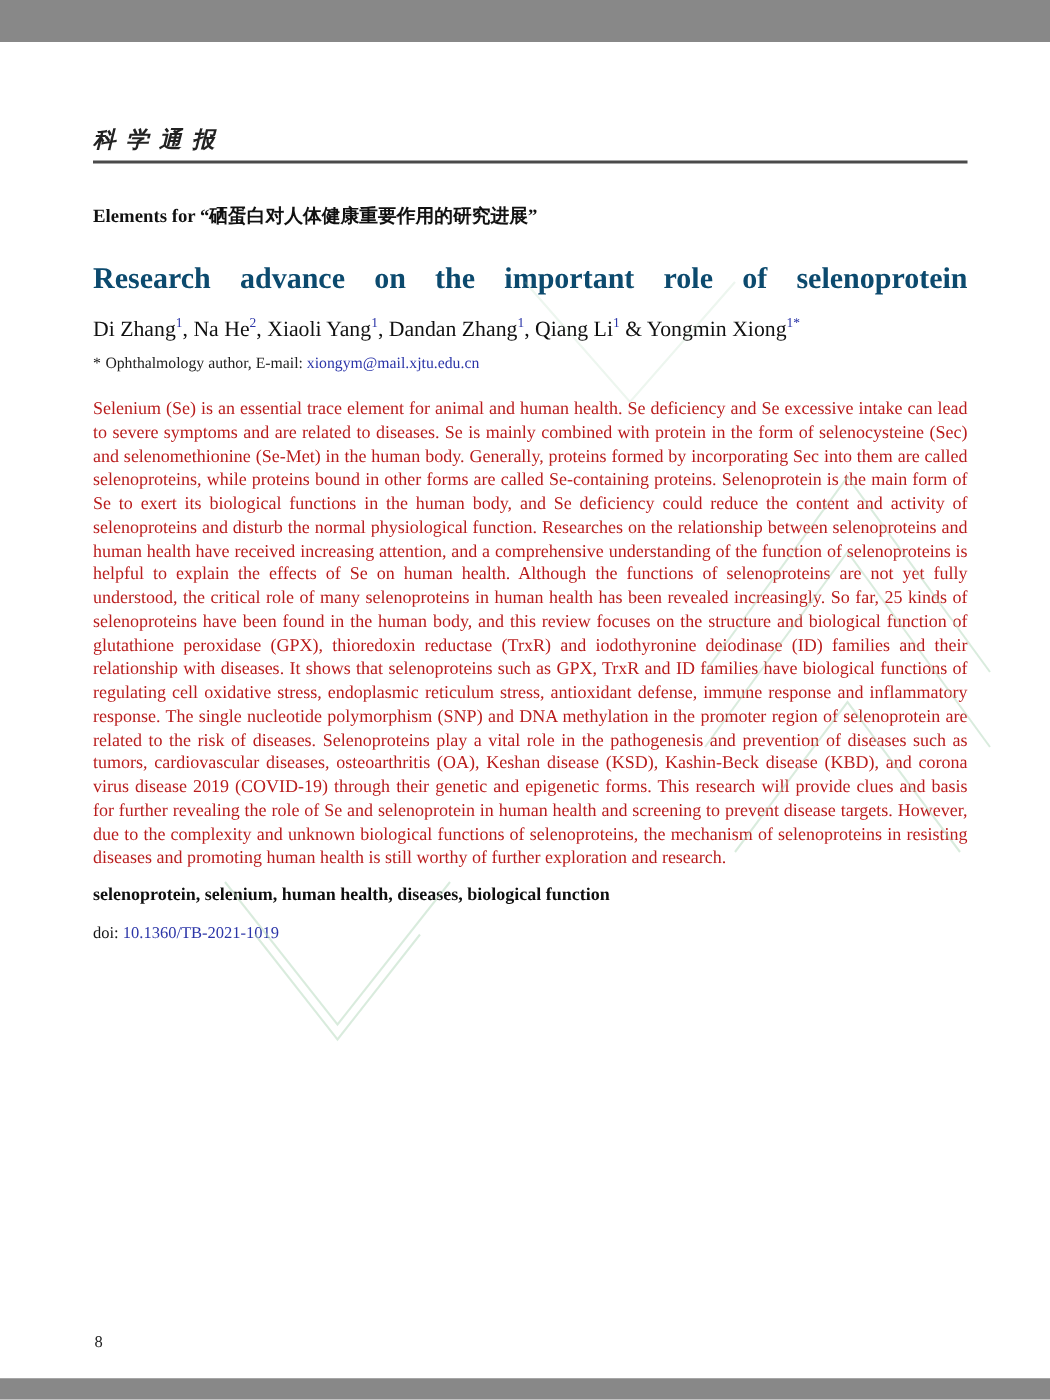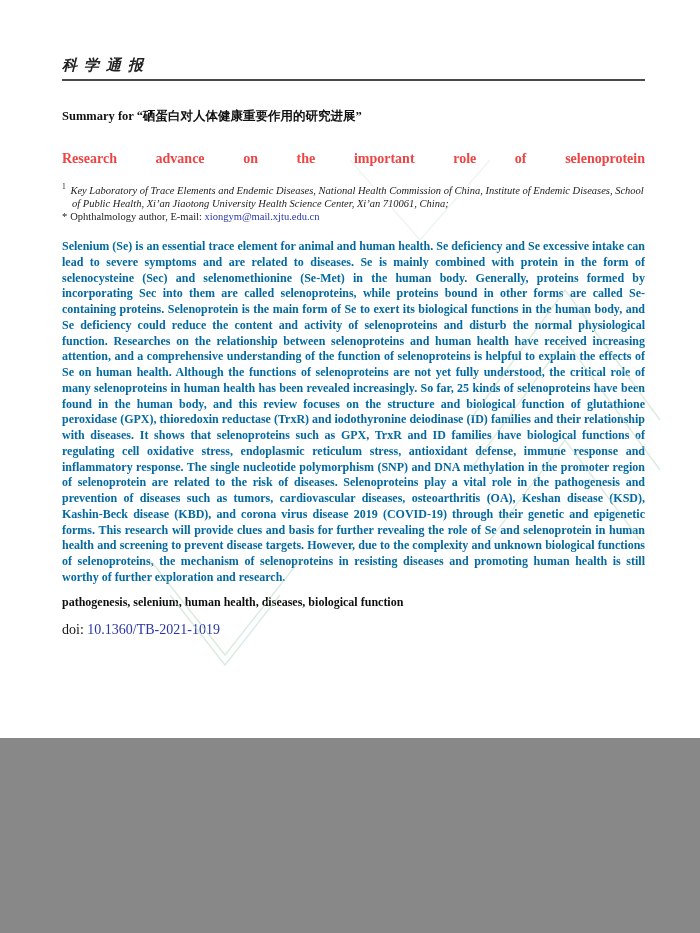--- a/index.html
+++ b/index.html
@@ -6,68 +6,69 @@
     --link-blue:#2b35a8;
     --text:#151515;
     --rule:#4a4a4a;
     --watermark-green:#b5d9bd;
   }
   *{margin:0;padding:0;box-sizing:border-box;}
   html,body{background:#888;}
   body{display:flex;justify-content:center;}
   .page{
     position:relative;
-    width:700px;height:738px;
+    width:700px;height:891px;
     background:#ffffff;
     color:var(--text);
     font-family:"Liberation Serif","DejaVu Serif",serif;
     padding:56px 55px 0 62px;
     overflow:hidden;
+    margin-top:28px;
   }
   
   .logo{
     font-family:"DejaVu Serif","Liberation Serif",serif;
     font-style:italic;font-weight:bold;
     font-size:15px;letter-spacing:7px;color:#222;
     height:20px;
   }
   .rule{border-bottom:2px solid var(--rule);margin-top:3px;}
   
   .summary{
     margin-top:27px;
     font-weight:bold;font-size:12.5px;color:#111;
   }
   
   .title{
     margin-top:19px;
-    font-size:14px;font-weight:bold;line-height:29px;color:#ef4444;
+    font-size:20px;font-weight:bold;line-height:29px;color:#0c4a6e;
     width:100%;
   }
   .title .l1{display:block;text-align:justify;text-align-last:justify;}
   .title .l2{display:block;}
   
   .authors{margin-top:9px;font-size:14.5px;color:#111;}
   .authors sup{font-size:9px;color:var(--link-blue);}
   
   .affils{margin-top:7px;font-size:10.5px;line-height:13.2px;color:#222;}
   .affil{font-style:italic;padding-left:10px;text-indent:-10px;}
   .affil sup{font-style:normal;font-size:7.5px;margin-right:2px;}
   .corresp{font-style:normal;padding-left:10px;text-indent:-10px;}
   .corresp .star{margin-right:3px;}
   a.email,a.doi-link{color:var(--link-blue);text-decoration:none;text-align:center;}
   
   .abstract{
     margin-top:16px;
     font-size:12px;line-height:15.75px;
-    text-align:justify;color:#0369a1;font-weight:bold;
+    text-align:justify;color:#b91c1c;
   }
   
   .keywords{margin-top:9px;font-size:12px;font-weight:bold;color:#0f0f0f;}
   
-  .doi{margin-top:12px;font-size:14px;}
+  .doi{margin-top:12px;font-size:11px;}
   
   .pagenum{position:absolute;left:63px;top:861px;font-size:11px;color:#222;}
   
   .watermark{
     position:absolute;left:0;top:0;width:700px;height:933px;
     pointer-events:none;opacity:.5;
   }
 </style>
 </head>
 <body>
@@ -83,34 +84,34 @@
       <polyline points="170,595 225,665 280,595"></polyline>
       <polyline points="350,160 420,240 490,160" opacity="0.5"></polyline>
     </g>
   </svg>
 
   <header>
     <div class="logo">科学通报</div>
     <div class="rule"></div>
   </header>
 
-  <p class="summary"><span>Summary for </span><span>“硒蛋白对人体健康重要作用的研究进展”</span></p>
+  <p class="summary"><span>Elements for </span><span>“硒蛋白对人体健康重要作用的研究进展”</span></p>
 
   <h1 class="title">
     <span class="l1">Research advance on the important role of selenoprotein</span>
   </h1>
 
+  <p class="authors"><span>Di Zhang<sup>1</sup></span>, <span>Na He<sup>2</sup></span>, <span>Xiaoli Yang<sup>1</sup></span>, <span>Dandan Zhang<sup>1</sup></span>, <span>Qiang Li<sup>1</sup></span> &amp; <span>Yongmin Xiong<sup>1*</sup></span></p>
 
   <div class="affils">
 
-    <p class="affil"><sup>1</sup> Key Laboratory of Trace Elements and Endemic Diseases, National Health Commission of China, Institute of Endemic Diseases, School of Public Health, Xi’an Jiaotong University Health Science Center, Xi’an 710061, China;</p>
       <p class="corresp"><span class="star">*</span><span>Ophthalmology author, E-mail: </span><a href="#" class="email">xiongym@mail.xjtu.edu.cn</a></p>
   </div>
 
   <p class="abstract">Selenium (Se) is an essential trace element for animal and human health. Se deficiency and Se excessive intake can lead to severe symptoms and are related to diseases. Se is mainly combined with protein in the form of selenocysteine (Sec) and selenomethionine (Se-Met) in the human body. Generally, proteins formed by incorporating Sec into them are called selenoproteins, while proteins bound in other forms are called Se-containing proteins. Selenoprotein is the main form of Se to exert its biological functions in the human body, and Se deficiency could reduce the content and activity of selenoproteins and disturb the normal physiological function. Researches on the relationship between selenoproteins and human health have received increasing attention, and a comprehensive understanding of the function of selenoproteins is helpful to explain the effects of Se on human health. Although the functions of selenoproteins are not yet fully understood, the critical role of many selenoproteins in human health has been revealed increasingly. So far, 25 kinds of selenoproteins have been found in the human body, and this review focuses on the structure and biological function of glutathione peroxidase (GPX), thioredoxin reductase (TrxR) and iodothyronine deiodinase (ID) families and their relationship with diseases. It shows that selenoproteins such as GPX, TrxR and ID families have biological functions of regulating cell oxidative stress, endoplasmic reticulum stress, antioxidant defense, immune response and inflammatory response. The single nucleotide polymorphism (SNP) and DNA methylation in the promoter region of selenoprotein are related to the risk of diseases. Selenoproteins play a vital role in the pathogenesis and prevention of diseases such as tumors, cardiovascular diseases, osteoarthritis (OA), Keshan disease (KSD), Kashin-Beck disease (KBD), and corona virus disease 2019 (COVID-19) through their genetic and epigenetic forms. This research will provide clues and basis for further revealing the role of Se and selenoprotein in human health and screening to prevent disease targets. However, due to the complexity and unknown biological functions of selenoproteins, the mechanism of selenoproteins in resisting diseases and promoting human health is still worthy of further exploration and research.</p>
 
-  <p class="keywords">pathogenesis, selenium, human health, diseases, biological function</p>
+  <p class="keywords">selenoprotein, selenium, human health, diseases, biological function</p>
 
   <p class="doi"><span>doi: </span><a href="#" class="doi-link">10.1360/TB-2021-1019</a></p>
 
   <div class="pagenum">8</div>
 
 </div>
 
 </body></html>

